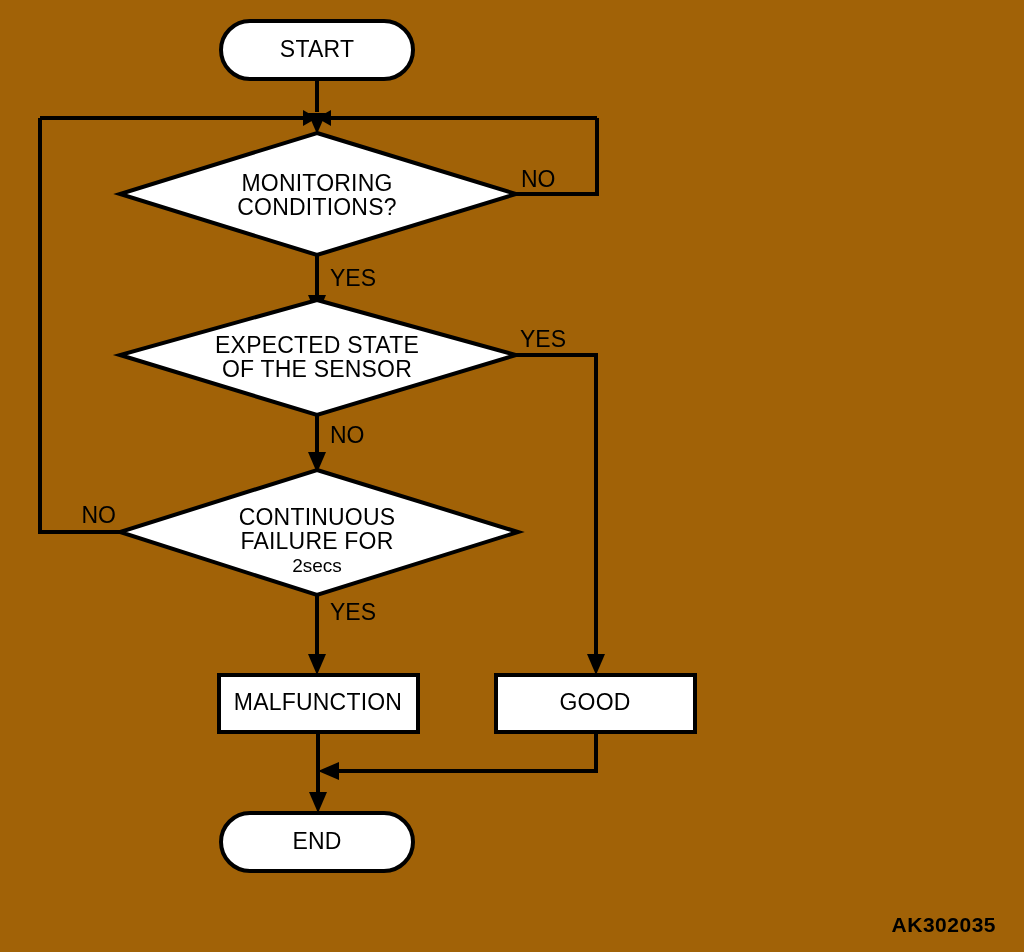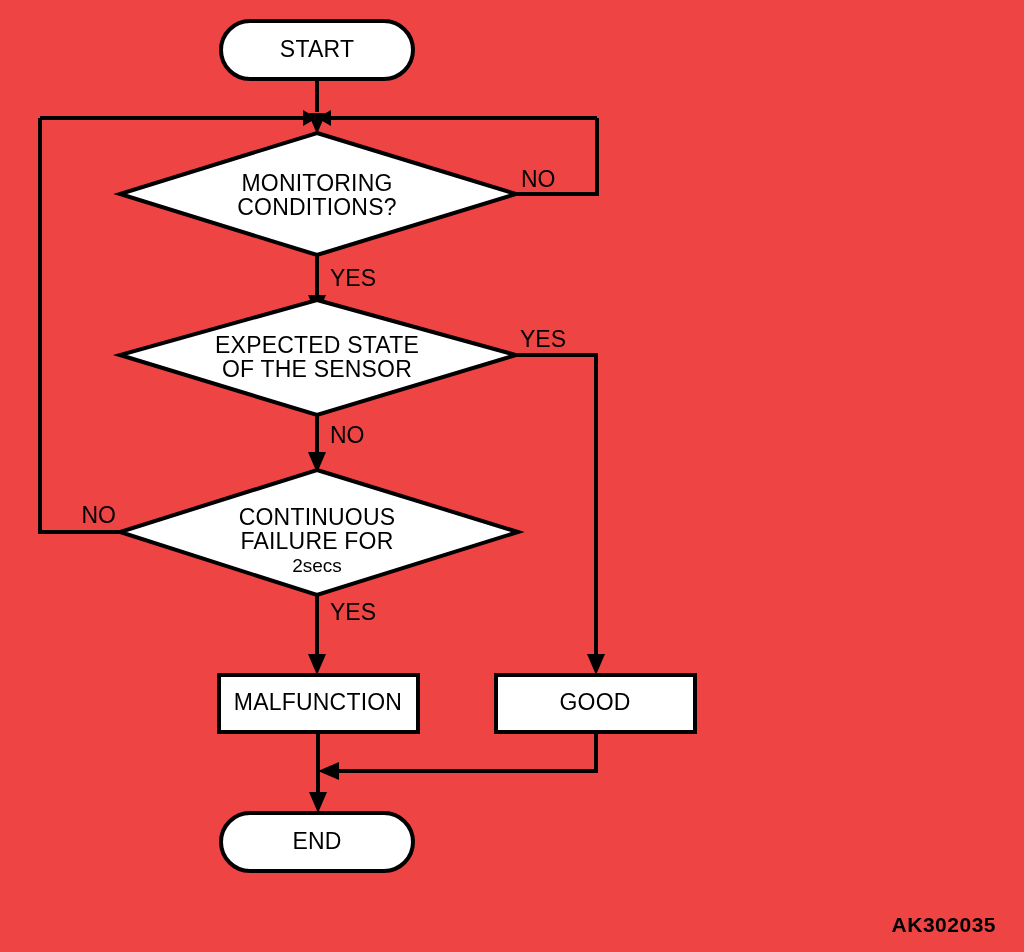--- a/index.html
+++ b/index.html
@@ -10,21 +10,21 @@
   body {
     width: 1024px;
     height: 952px;
     overflow: hidden;
     font-family: "Liberation Sans", sans-serif;
   }
   #flowchart-page {
     position: relative;
     width: 1024px;
     height: 952px;
-    background: #ef4444;
+    background: #a16207;
   }
   svg#flow-svg {
     position: absolute;
     top: 0;
     left: 0;
     width: 1024px;
     height: 952px;
     display: block;
   }
   .shape-outline {

